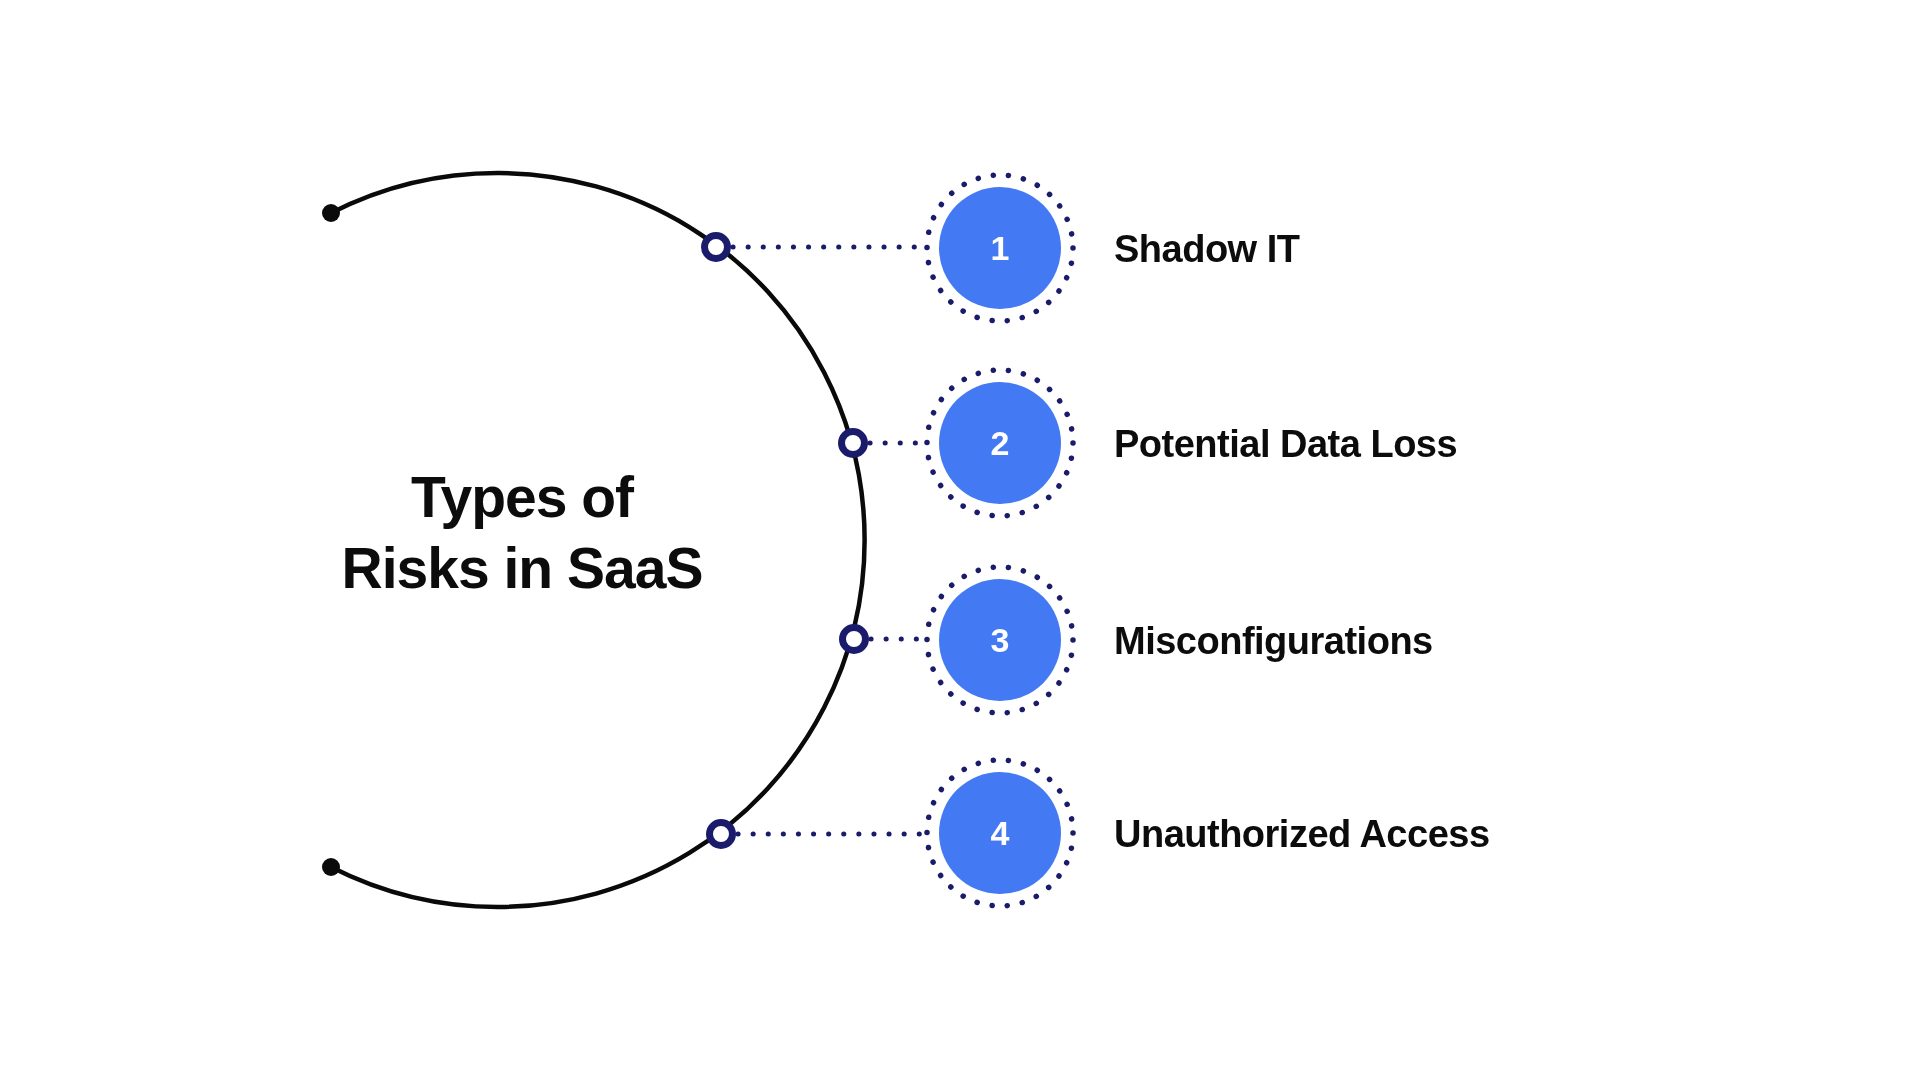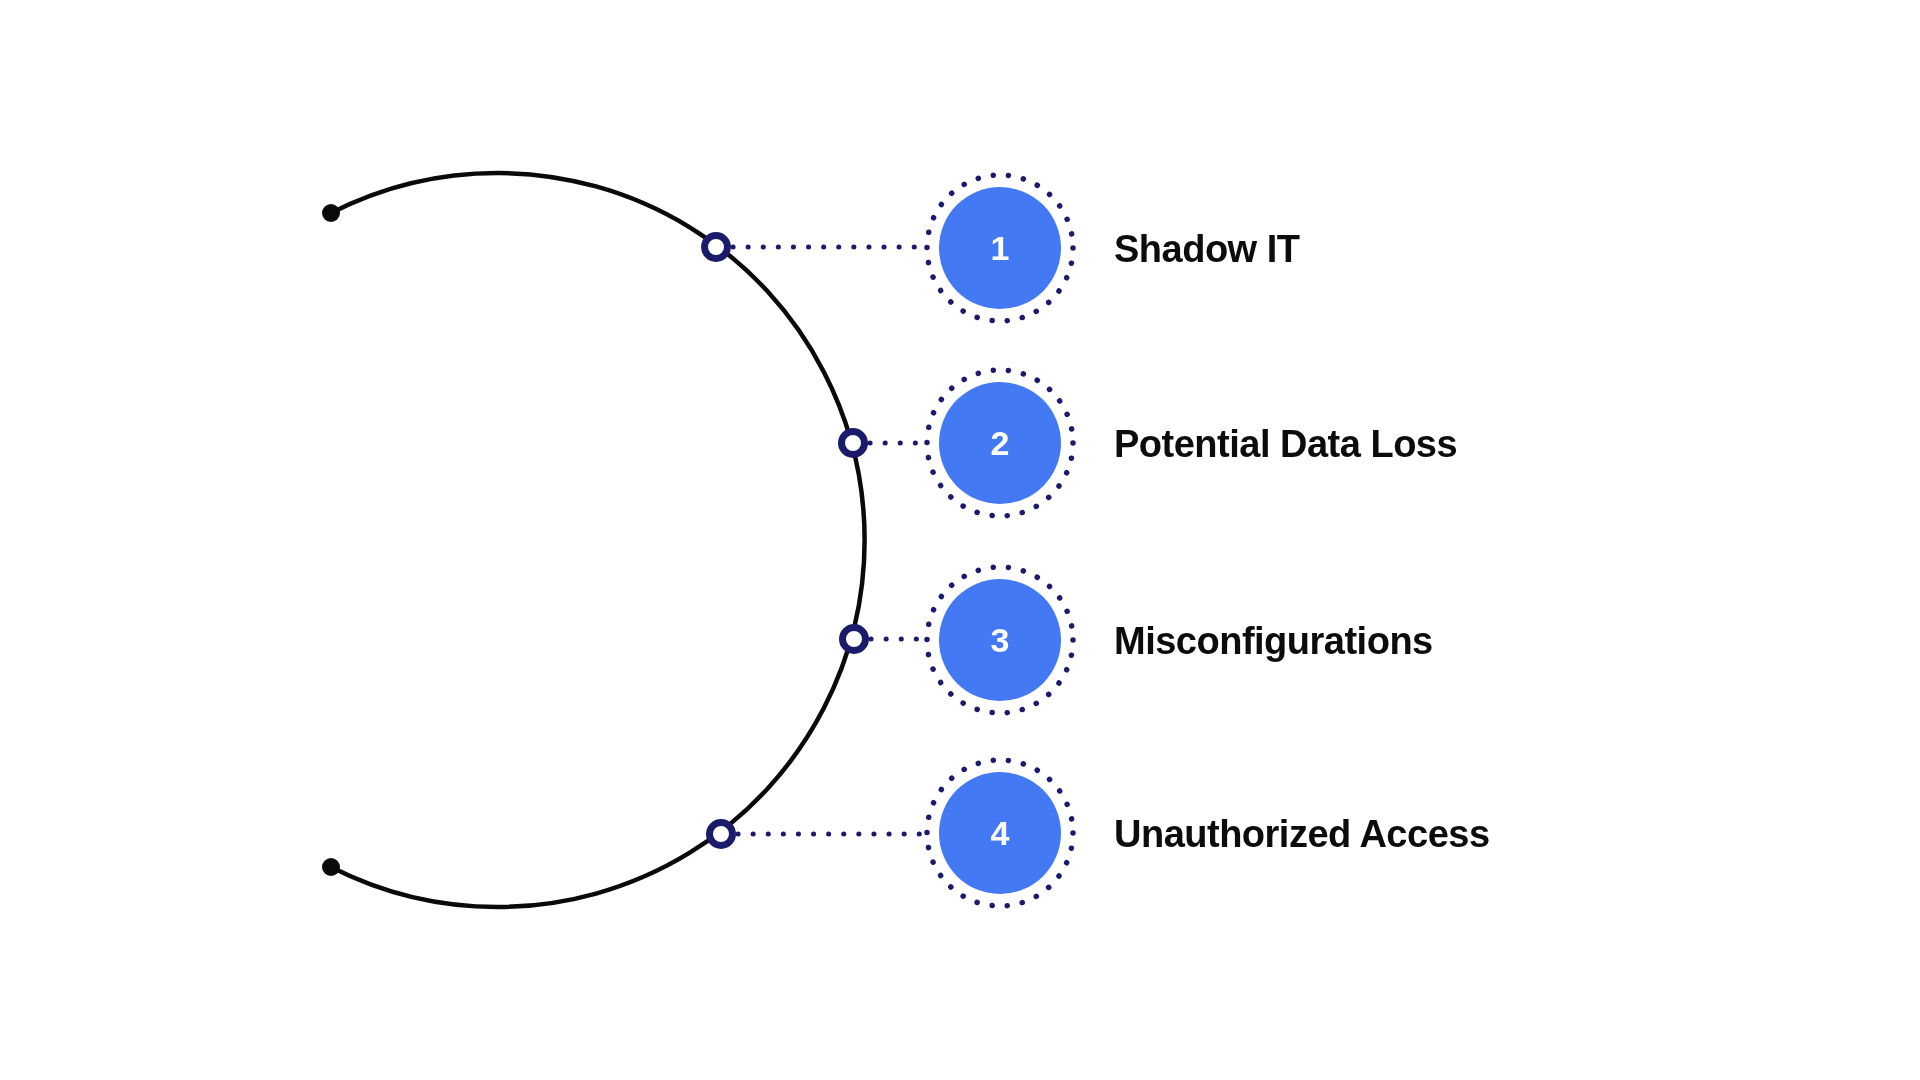--- a/index.html
+++ b/index.html
@@ -87,14 +87,18 @@
     <g>
       <line x1="738" y1="834" x2="925" y2="834" stroke-width="5" stroke-dasharray="0.1 15" stroke-linecap="round" stroke="#1b1b6b"></line>
       <circle cx="1000" cy="833" r="73" fill="none" stroke-width="5.5" stroke-dasharray="0.1 15.2" stroke-linecap="round" stroke="#1b1b6b"></circle>
       <circle cx="1000" cy="833" r="61" fill="#4379F2"></circle>
       <circle cx="721" cy="834" r="11.5" fill="#ffffff" stroke-width="7" stroke="#1b1b6b"></circle>
       <text class="svg-number" x="1000" y="845" text-anchor="middle" fill="#ffffff">4</text>
       <text class="svg-label" x="1114" y="847" text-anchor="start" fill="#0c0c0c">Unauthorized Access</text>
     </g>
   </svg>
 
+  <div class="center-title">
+    <div>Types of</div>
+    <div>Risks in SaaS</div>
+  </div>
 
 </div>
 
 </body></html>

